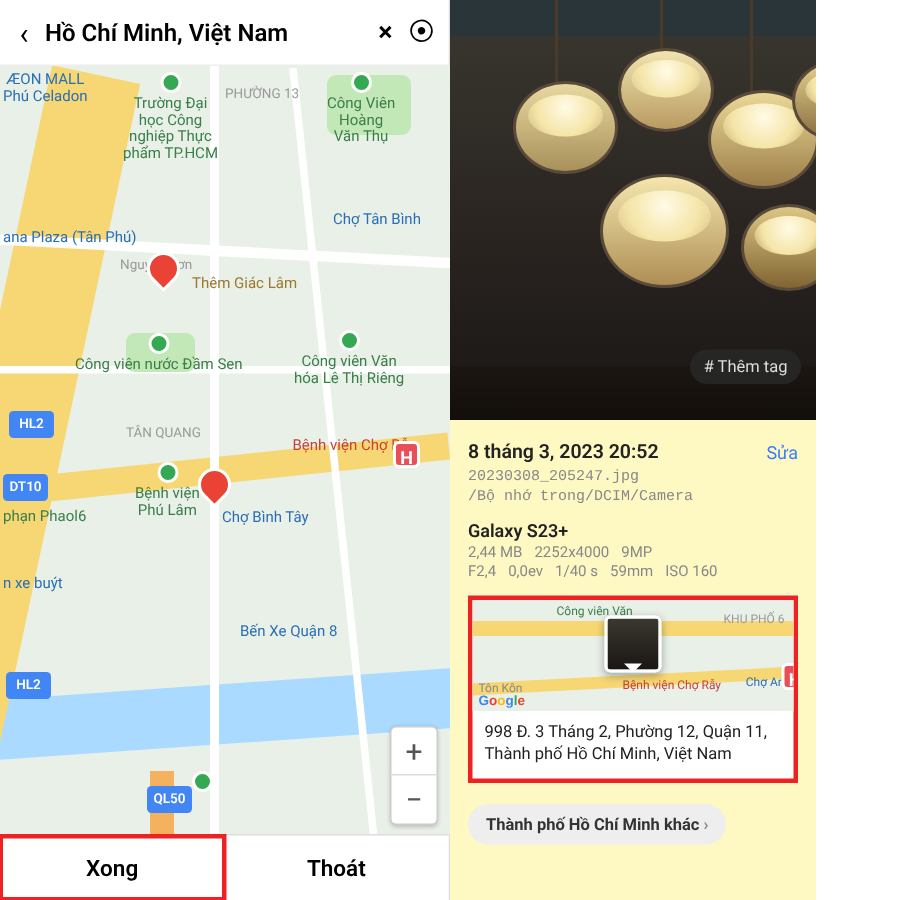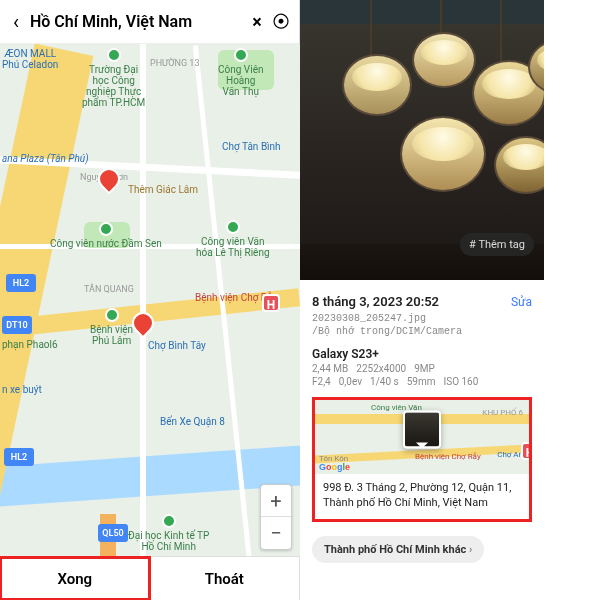--- a/index.html
+++ b/index.html
@@ -39,21 +39,21 @@
 
   
   .photo-area { height: 280px; position: relative; background: linear-gradient(to bottom, #3a3830 0%, #2b2622 50%, #1a1614 100%); overflow:hidden; }
   .lamp { position:absolute; border-radius:50%; border:2px solid #5a4a3a; }
   .lamp::after { content:""; position:absolute; inset:12% 12% 40% 12%; background:radial-gradient(circle at 50% 30%, #fffbe6, #f5e5a8 60%, transparent); border-radius:50%; }
   .wire { position:absolute; width:2px; background:#4a3a2a; }
   .ceiling { position:absolute; top:0; left:0; right:0; height:24px; background:#2a353a; }
   .floor { position:absolute; bottom:0; left:0; right:0; height:36px; background:linear-gradient(#1c1612,#120e0a); }
   .tag-btn { position:absolute; right:10px; bottom:24px; background:rgba(40,40,40,0.85); color:#ddd; font-size:11px; padding:5px 9px; border-radius:14px; }
 
-  .info-area { background:#ffffff; height:320px; padding: 14px 12px 0 12px; color:#222; font-size:12px; position:relative; }
+  .info-area { background:#fef9c3; height:320px; padding: 14px 12px 0 12px; color:#222; font-size:12px; position:relative; }
   .date-row { display:flex; justify-content:space-between; align-items:center; margin-bottom:4px; }
   .date-row .date { font-size:13px; font-weight:600; }
   .date-row .edit { color:#3b7cff; font-size:12px; }
   .meta-line { font-size:10px; color:#888; margin-bottom:2px;font-family:Liberation Mono, monospace; }
   .device { font-weight:600; margin-top:10px; font-size:12px; }
   .cam-line { font-size:10px; color:#888; margin-top:2px; }
   .cam-line span { margin-right:8px; }
 
   .map-card { margin-top:10px; border:3px solid #e22; background:#fff; padding:0; }
   .mini-map { height:74px; background:#e9f0e8; position:relative; overflow:hidden; }
@@ -97,32 +97,32 @@
     <div class="park" style="left:218px;top:6px;width:56px;height:40px;"></div>
 
     <div class="shield" style="left:6px;top:230px;">HL2</div>
     <div class="shield" style="left:2px;top:272px;">DT10</div>
     <div class="shield" style="left:4px;top:404px;">HL2</div>
     <div class="shield" style="left:98px;top:480px;">QL50</div>
 
     <div class="poi" style="left:2px;top:4px;color:#2a6fb5;">ÆON MALL<br>Phú Celadon</div>
     <div class="poi" style="left:218px;top:4px;"><div class="dot"></div><span>Công Viên<br>Hoàng<br>Văn Thụ</span></div>
     <div class="poi" style="left:82px;top:4px;"><div class="dot"></div><span>Trường Đại<br>học Công<br>nghiệp Thực<br>phẩm TP.HCM</span></div>
-    <div class="poi" style="left:2px;top:109px;color:#2a6fb5;font-style:italic;">ana Plaza (Tân Phú)</div>
+    <div class="poi" style="left:2px;top:109px;color:#2a6fb5;">ana Plaza (Tân Phú)</div>
     <div class="poi" style="left:128px;top:140px;color:#9c772f;">Thêm Giác Lâm</div>
     <div class="poi" style="left:50px;top:178px;"><div class="dot"></div><span>Công viên nước Đầm Sen</span></div>
     <div class="poi" style="left:196px;top:176px;"><div class="dot"></div><span>Công viên Văn<br>hóa Lê Thị Riêng</span></div>
     <div class="poi" style="left:2px;top:295px;">phạn Phaol6</div>
     <div class="poi" style="left:90px;top:264px;"><div class="dot"></div><span>Bệnh viện<br>Phú Lâm</span></div>
     <div class="poi" style="left:148px;top:296px;color:#2a6fb5;">Chợ Bình Tây</div>
     <div class="poi" style="left:195px;top:248px;color:#c6423b;">Bệnh viện Chợ Rẫy</div>
     <div class="poi" style="left:222px;top:97px;color:#2a6fb5;">Chợ Tân Bình</div>
     <div class="poi" style="left:2px;top:340px;color:#2a6fb5;">n xe buýt</div>
     <div class="poi" style="left:160px;top:372px;color:#2a6fb5;">Bến Xe Quận 8</div>
-    <div class="poi" style="left:128px;top:470px;"><div class="dot"></div><span>Đại học Kinh tế TP<br>Hồ Chí Minh</span></div>
+    <div class="poi" style="left:128px;top:470px;"><div class="dot"></div></div>
 
     <div class="ward" style="left:150px;top:14px;">PHƯỜNG 13</div>
     <div class="ward" style="left:80px;top:128px;">Nguyên Sơn</div>
     <div class="ward" style="left:84px;top:240px;">TÂN QUANG</div>
 
     <div class="hospital" style="left:262px;top:250px;">H</div>
     <div class="pin-red" style="left:130px;top:268px;"></div>
     <div class="pin-red" style="left:96px;top:124px;"></div>
 
     <div class="zoom-ctl">

